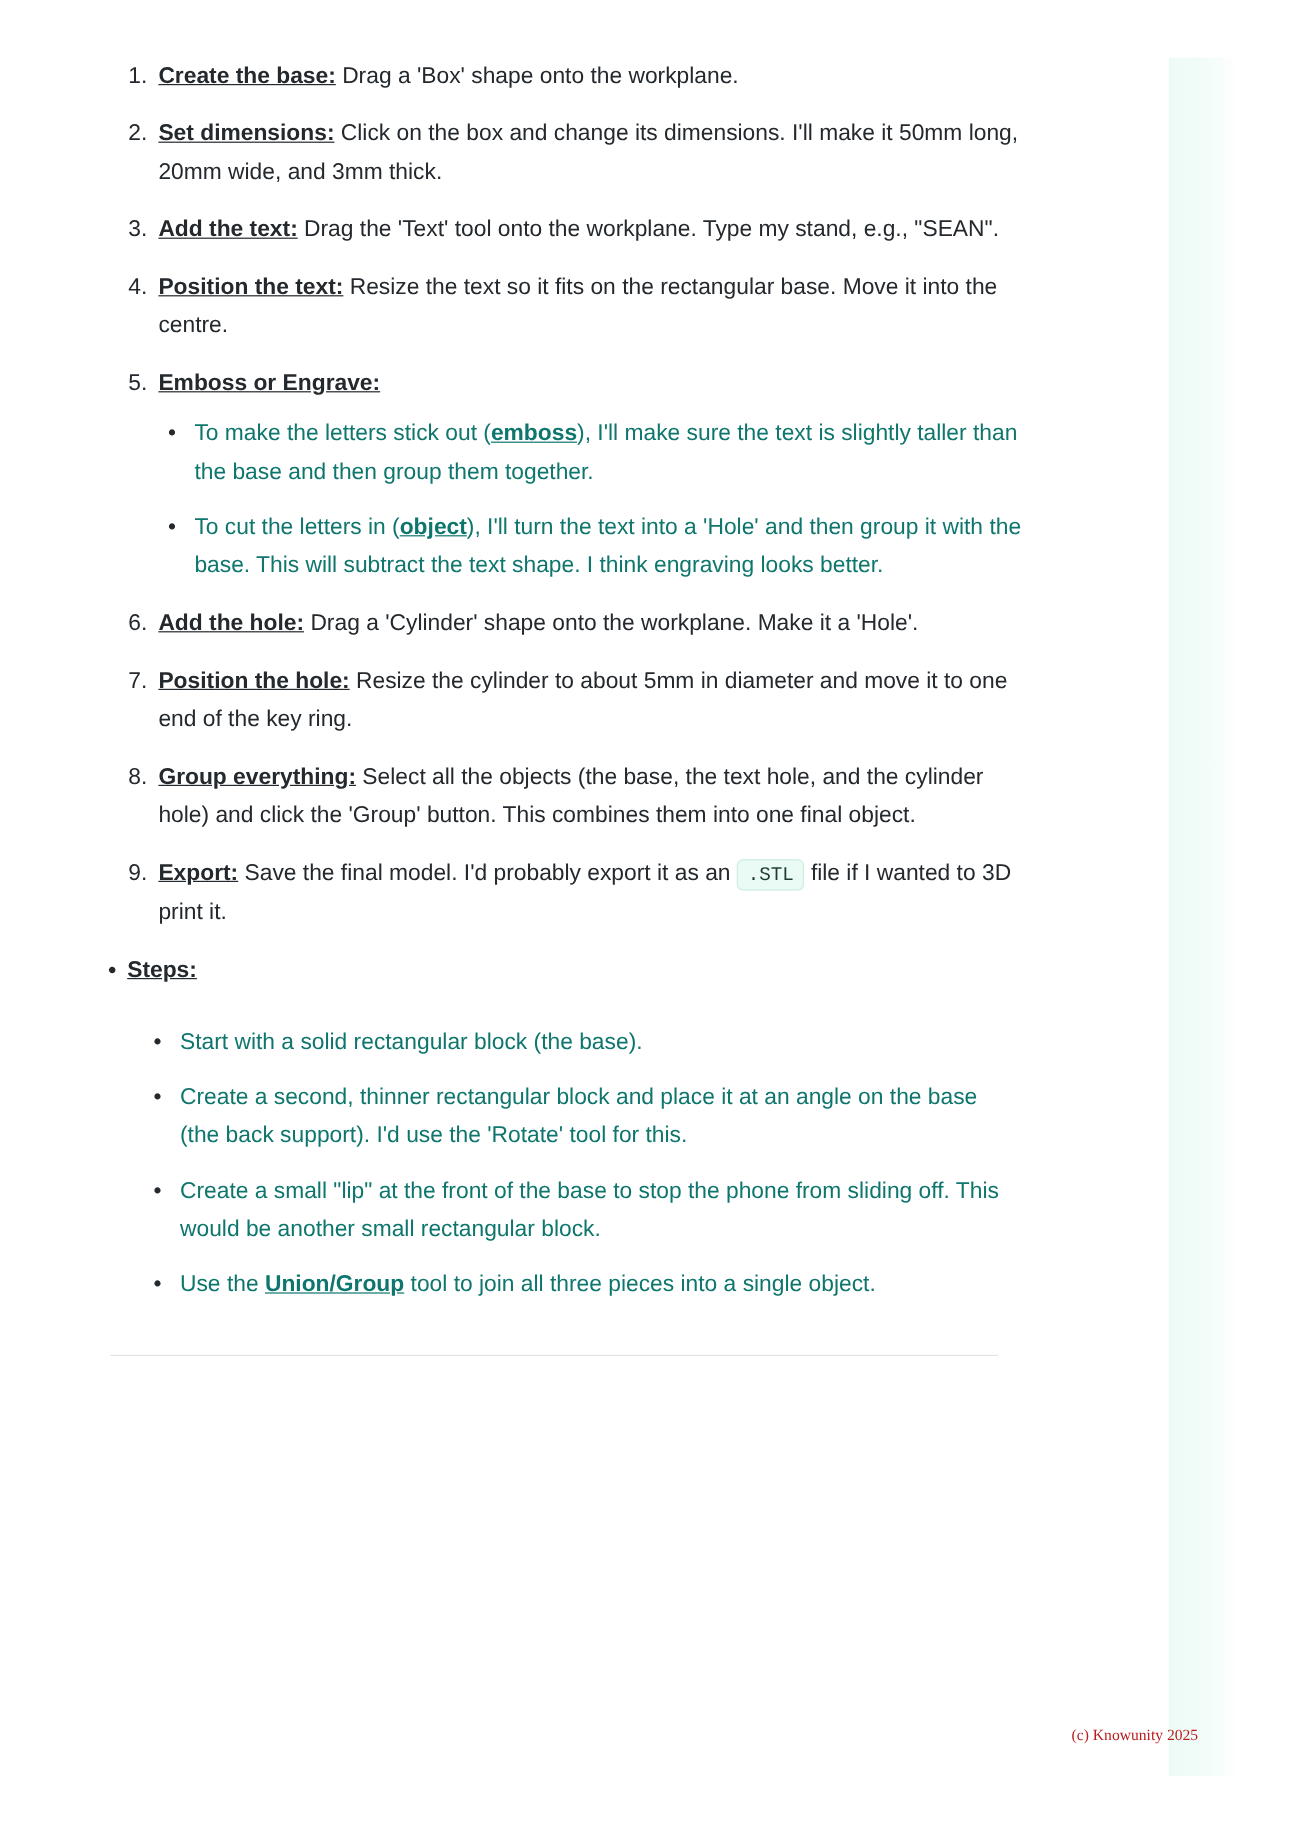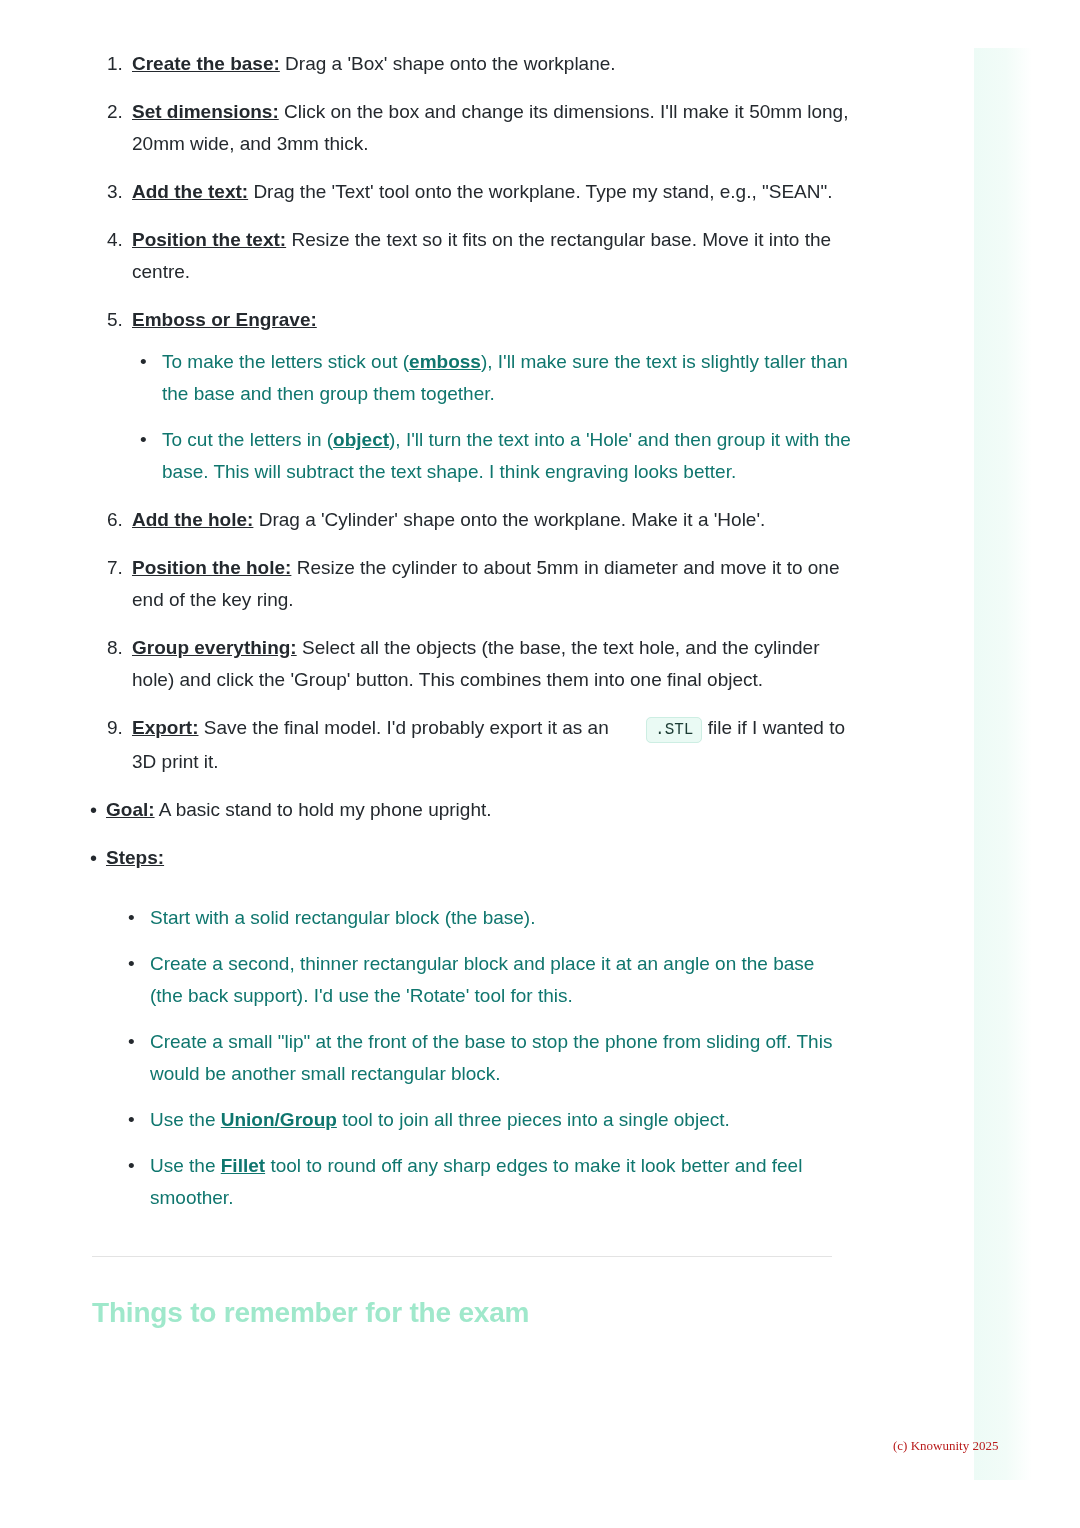--- a/index.html
+++ b/index.html
@@ -74,21 +74,20 @@
   b, strong { font-weight: bold; text-decoration: underline; }
   code.inline {
     font-family: "Liberation Mono", monospace;
     font-size: 16px;
     background: #eafaf4;
     border: 1px solid #cdeee3;
     border-radius: 5px;
     padding: 3px 8px;
     color: #1b3b33;
     white-space: nowrap;
-    margin-left: 32px;
   }
   h3.section-heading {
     font-size: 19px;
     font-weight: bold;
     color: #1a1a1a;
     margin: 34px 0 22px 0;
     line-height: 30px;
   }
   ul.outer {
     list-style: none;
@@ -193,45 +192,38 @@
 
       <li>
         <b>Export:</b><span> Save the final model. I'd probably export it as an </span><code class="inline">.STL</code><span> file if I wanted to 3D print it.</span>
       </li>
 
     </ol>
 
 
     <ul class="outer">
       <li>
-        <b>Goal:</b><span> A basic stand to hold my phone upright.</span>
-      </li>
-      <li>
         <b>Steps:</b>
         <ul class="sub">
           <li>
             <span>Start with a solid rectangular block (the base).</span><b></b><span></span>
           </li>
           <li>
             <span>Create a second, thinner rectangular block and place it at an angle on the base (the back support). I'd use the 'Rotate' tool for this.</span><b></b><span></span>
           </li>
           <li>
             <span>Create a small "lip" at the front of the base to stop the phone from sliding off. This would be another small rectangular block.</span><b></b><span></span>
           </li>
           <li>
             <span>Use the </span><b>Union/Group</b><span> tool to join all three pieces into a single object.</span>
           </li>
-          <li>
-            <span>Use the </span><b>Fillet</b><span> tool to round off any sharp edges to make it look better and feel smoother.</span>
-          </li>
         </ul>
       </li>
     </ul>
 
     <hr class="divider">
 
-    <h2 class="exam-heading">Things to remember for the exam</h2>
 
   </div>
 
   <div class="footer">(c) Knowunity 2025</div>
 
 </div>
 
 </body></html>

